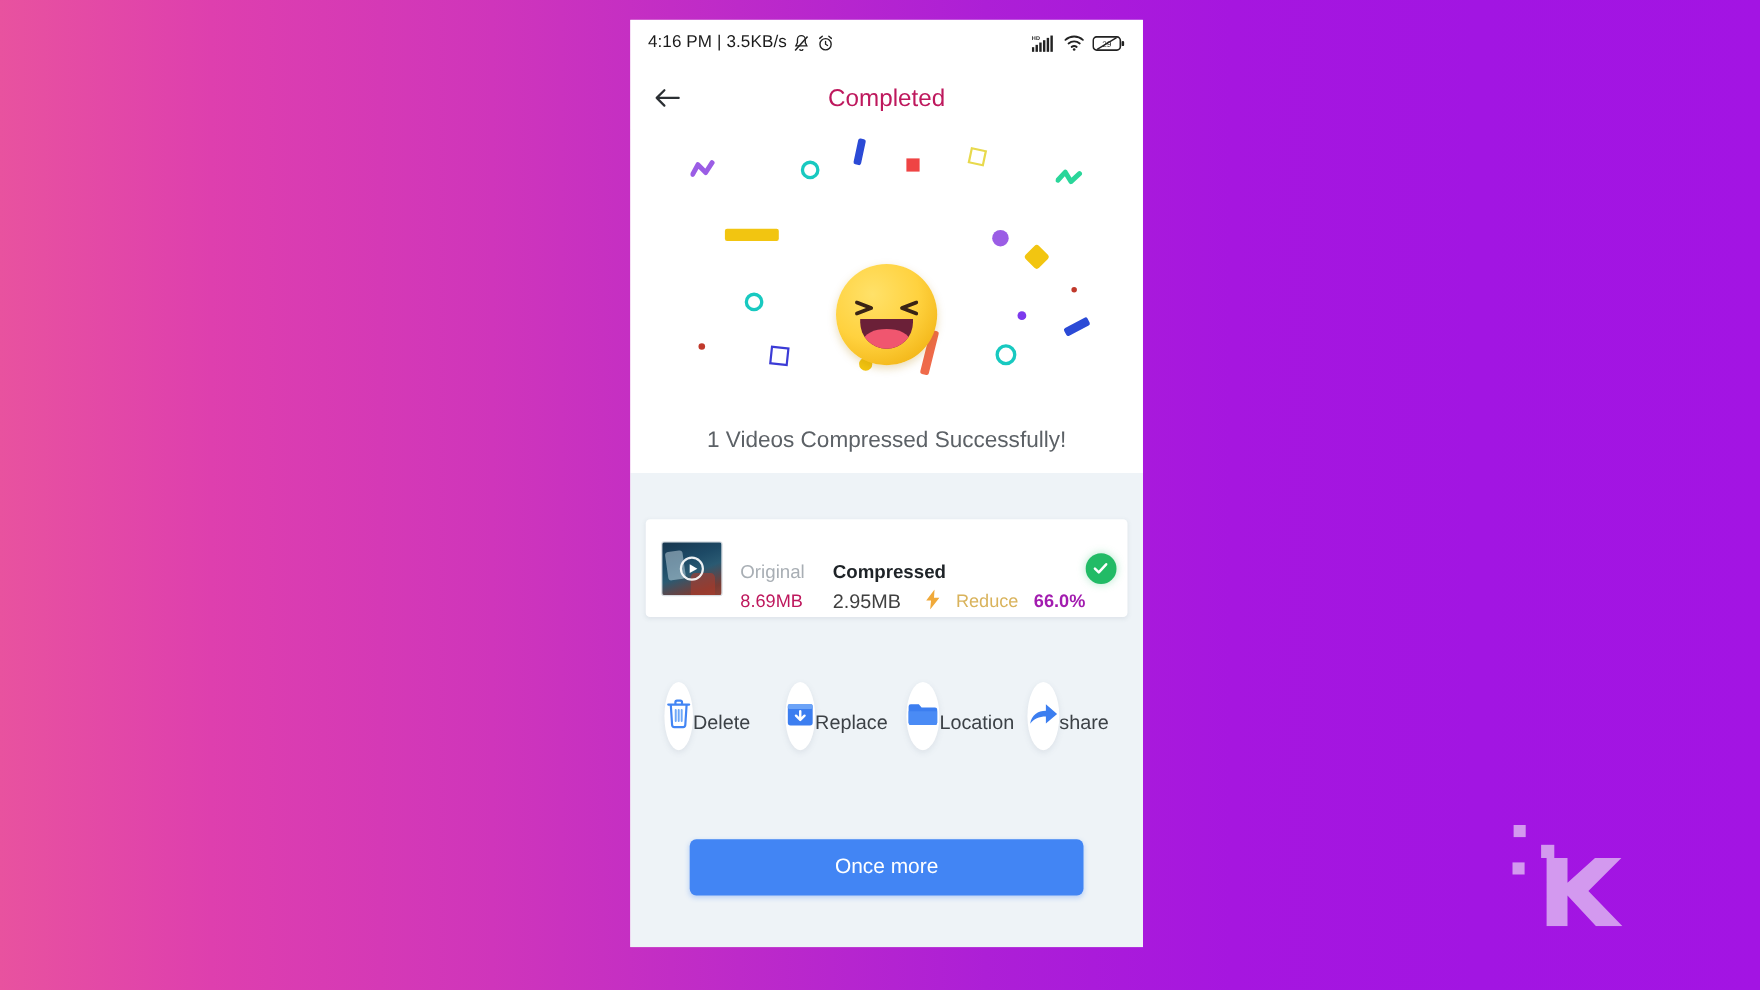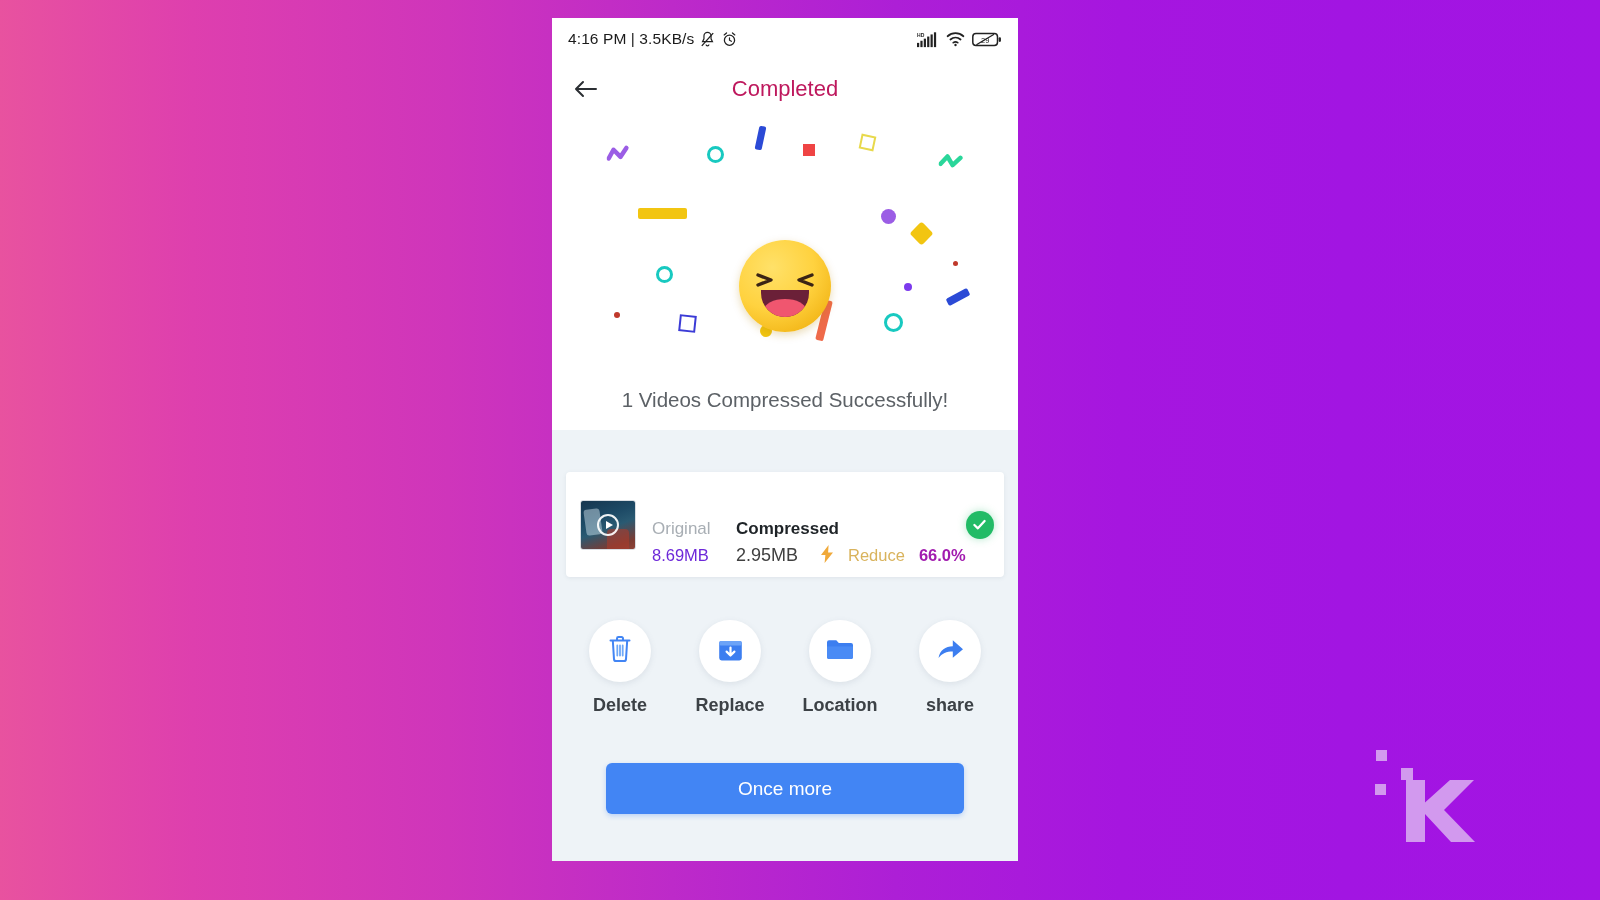--- a/index.html
+++ b/index.html
@@ -8,21 +8,21 @@
     font-family:"Liberation Sans", sans-serif;
     background: linear-gradient(90deg,
        #e8529f 0%, #de3fae 12%, #cf35bb 28%, #bd2ac9 42%,
        #ad1fd6 56%, #a616df 70%, #a215e2 84%, #a314e3 100%);
     position:relative;
   }
 
   
   #phone {
     position:absolute;
-    left:552px; top:18px;
+    left:573px; top:18px;
     width:466px; height:843px;
     background:#ffffff;
     overflow:hidden;
   }
 
   
   .statusbar {
     height:42px;
     display:flex; align-items:center;
     padding:0 16px 0 16px;
@@ -93,21 +93,21 @@
 
   
   .lower {
     position:absolute; top:412px; left:0; right:0; bottom:0;
     background:#eef3f7;
   }
 
   
   .card {
     position:absolute; left:14px; right:14px; top:42px;
-    height:105px;
+    height:89px;
     background:#fff;
     border-radius:4px;
     box-shadow:0 1px 4px rgba(80,100,120,.10);
     display:flex; align-items:center;
     padding:0 16px 0 14px;
   }
   .thumb {
     width:56px;height:50px;border-radius:3px;
     background: linear-gradient(160deg,#17364f 0%, #1d4a66 35%, #2a5a72 55%, #7a3b33 85%, #8e4236 100%);
     position:relative; flex:none;
@@ -134,38 +134,38 @@
     border-left:7px solid #fff;
     border-top:4.5px solid transparent;
     border-bottom:4.5px solid transparent;
     margin-left:2px;
   }
   .card-cols { margin-left:16px; }
   .row1 { display:flex; align-items:baseline; gap:0; margin-bottom:6px; }
   .row2 { display:flex; align-items:center; gap:0; }
   .c-orig  { width:84px; font-size:17px; color:#a8aeb4; }
   .c-comp  { font-size:17px; color:#1e2327; font-weight:700;margin-top:36px; }
-  .v-orig  { width:84px; font-size:16.5px; color:#6d28d9; }
+  .v-orig  { width:84px; font-size:16.5px; color:#be185d; }
   .v-comp  { width:84px; font-size:18px; color:#404040; }
   .reduce  { display:flex; align-items:center; gap:14px; font-size:16.5px; color:#d9b35c; }
   .reduce b { color:#a21caf; font-weight:700; }
   .check {
     margin-left:auto; width:28px;height:28px;border-radius:50%;
     background:#22bb66;
     display:flex;align-items:center;justify-content:center;
     box-shadow:0 0 8px rgba(34,187,102,.35);
     flex:none;
   }
 
   
   .actions {
     position:absolute; left:0; right:0; top:190px;
     display:flex; justify-content:center; gap:36px;
   }
-  .act { width:74px; display:flex; flex-direction:column; align-items:center; cursor:pointer;font-weight:bold; }
+  .act { width:74px; display:flex; flex-direction:row; align-items:center; cursor:pointer; }
   .act-circle {
     width:62px;height:62px;border-radius:50%;
     background:#fff;
     box-shadow:0 2px 6px rgba(90,110,130,.13);
     display:flex;align-items:center;justify-content:center;
   }
   .act-label { margin-top:13px; font-size:18px; color:#3c4146; }
 
   
   .primary {

